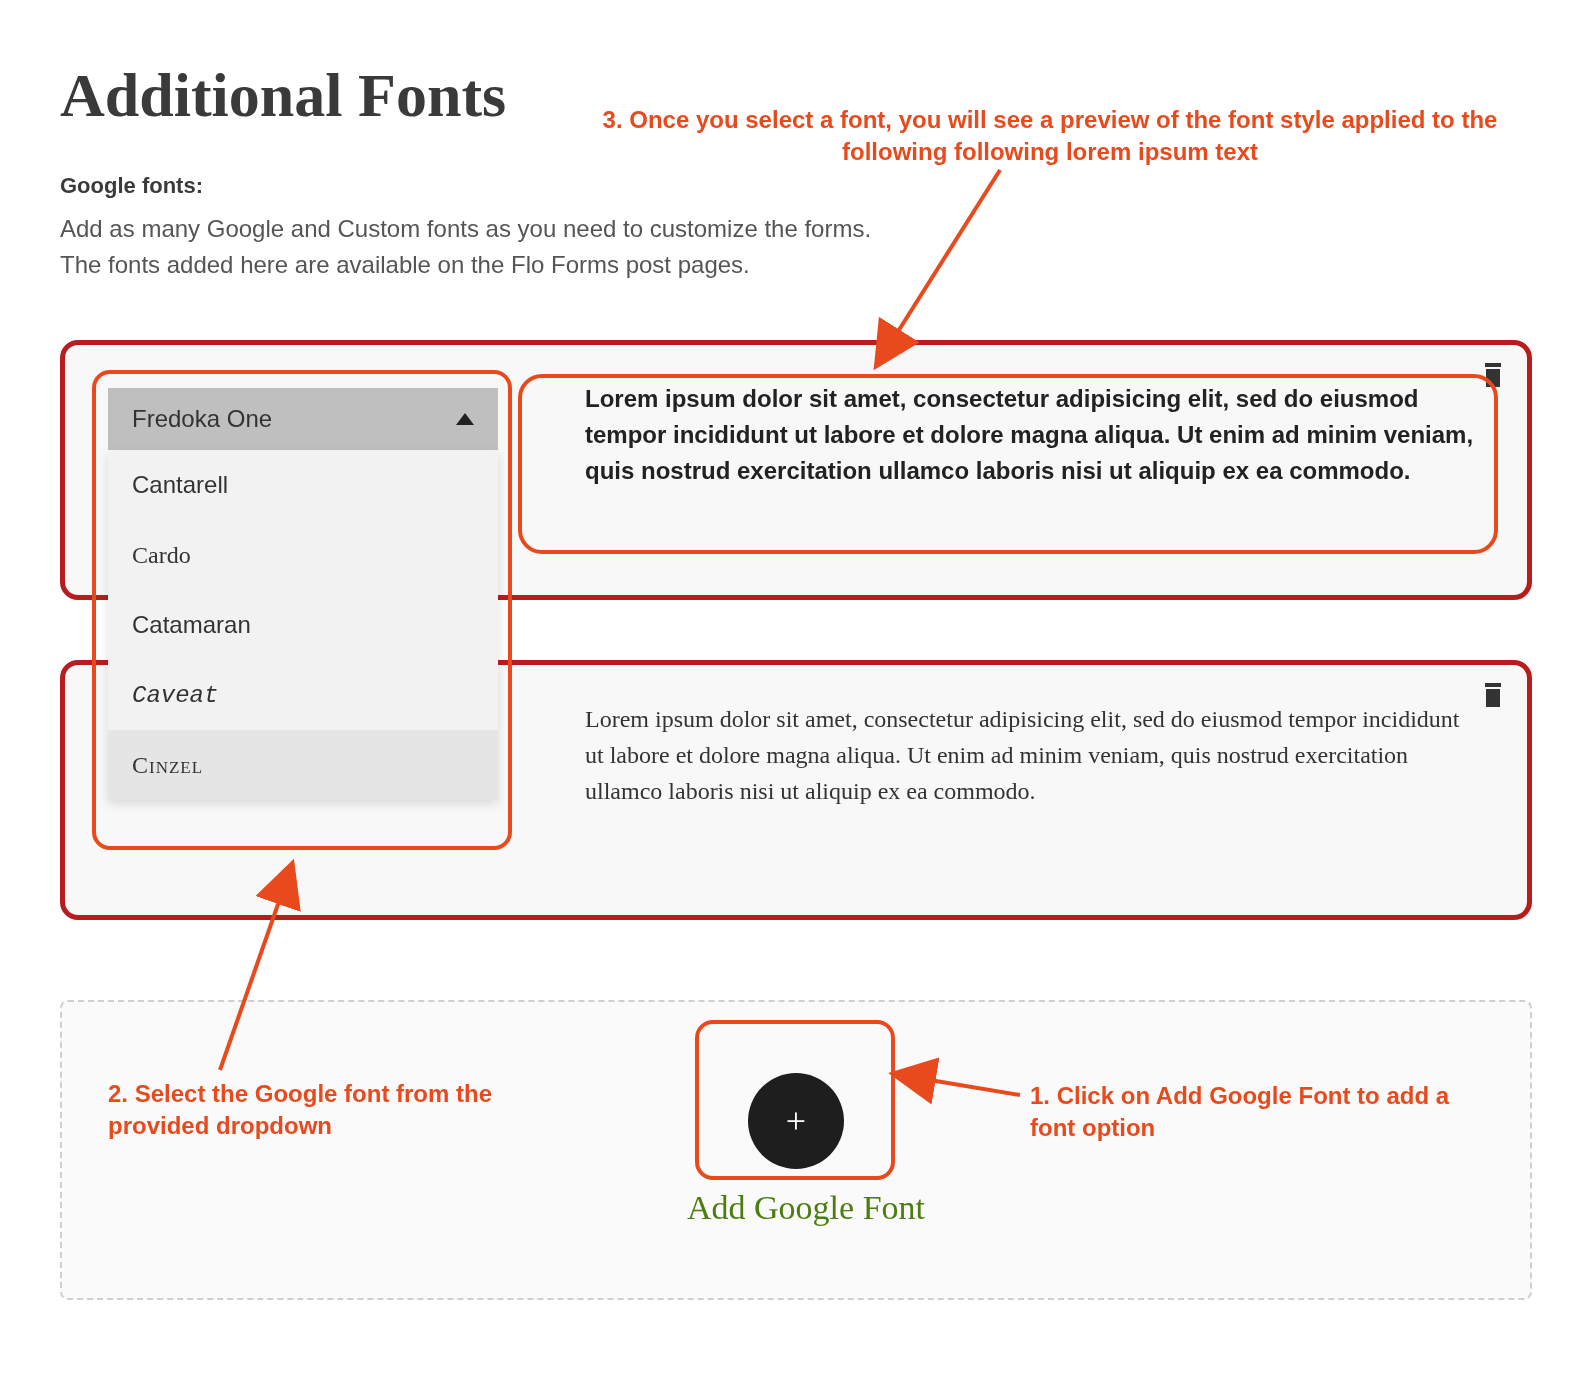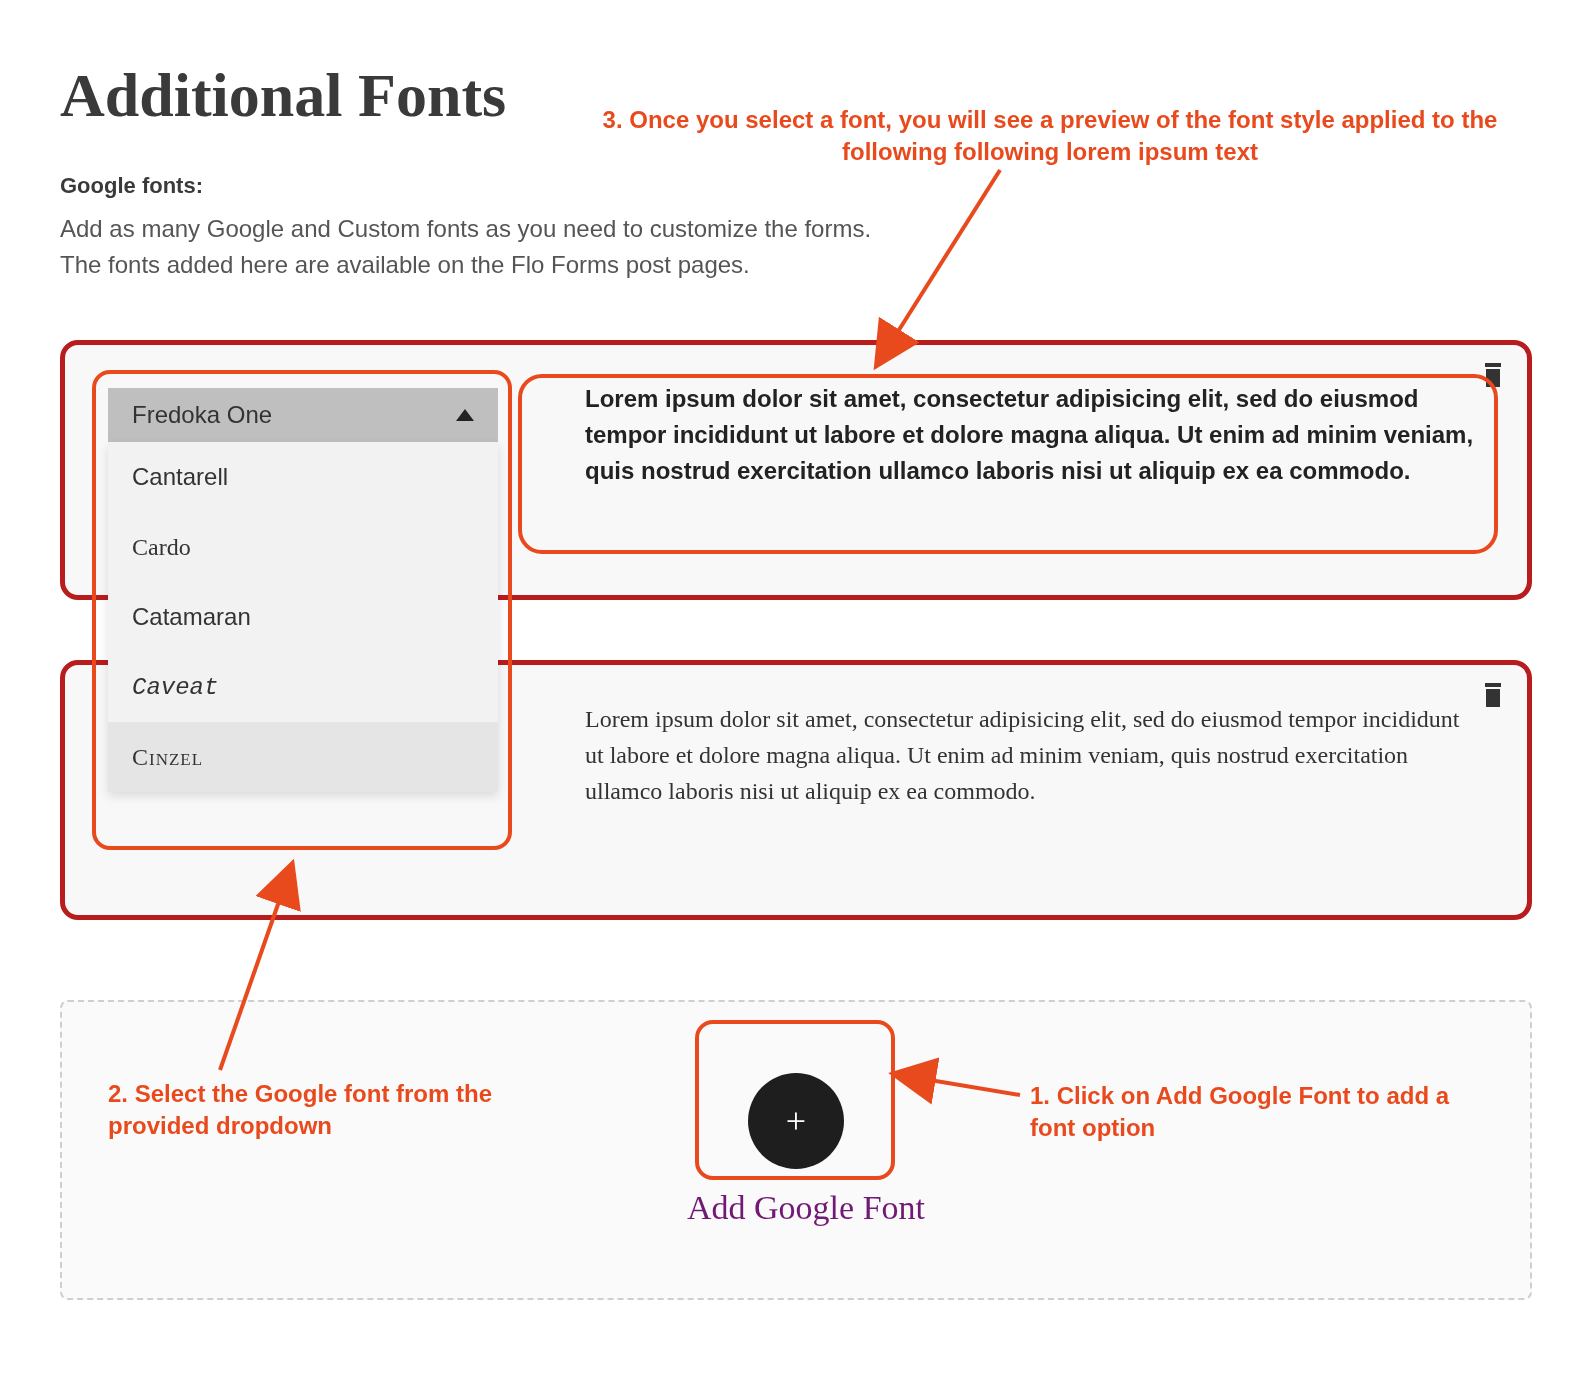--- a/index.html
+++ b/index.html
@@ -83,21 +83,21 @@
     }
     
     .dropdown {
       position: absolute;
       left: 108px;
       top: 388px;
       width: 390px;
       z-index: 20;
     }
     .dropdown-selected {
-      height: 54px;
+      height: 62px;
       background: #bfbfbf;
       color: #333;
       font-family: -apple-system, Helvetica, Arial, sans-serif;
       font-size: 24px;
       display: flex;
       align-items: center;
       padding: 0 24px;
       justify-content: space-between;
       cursor: pointer;
     }
@@ -151,21 +151,21 @@
     }
     .add-btn span {
       color: #fff;
       font-size: 36px;
       font-weight: 300;
       line-height: 1;
     }
     .add-label {
       font-family: Georgia, serif;
       font-size: 34px;
-      color: #701a75;
+      color: #4d7c0f;
       margin-left: 20px;
     }
     
     .annot { position: absolute; color: #e84a1d; font-family: Arial, sans-serif; font-weight: 700; font-size: 24px; line-height: 1.35; }
     .annot3 { top: 104px; left: 600px; width: 900px; text-align: center; }
     .annot2 { top: 1078px; left: 108px; width: 470px; }
     .annot1 { top: 1080px; left: 1030px; width: 440px; text-align: left; }
     
     .highlight {
       position: absolute;

